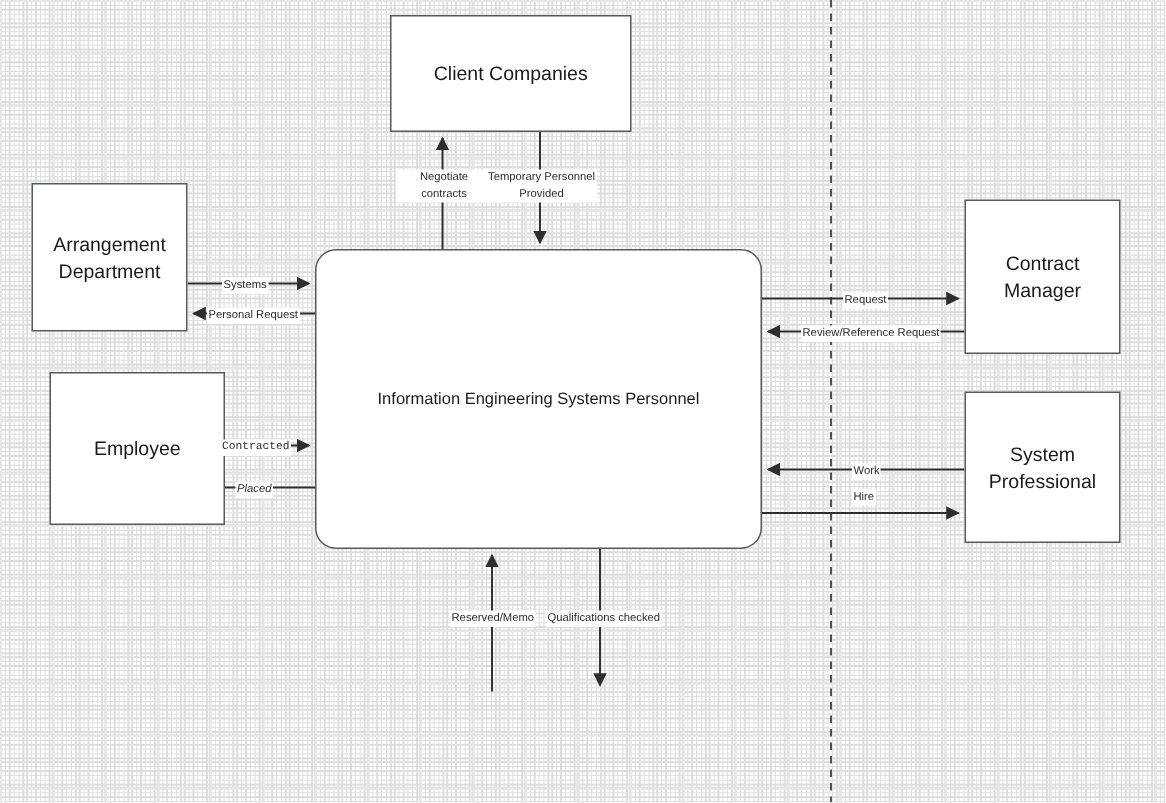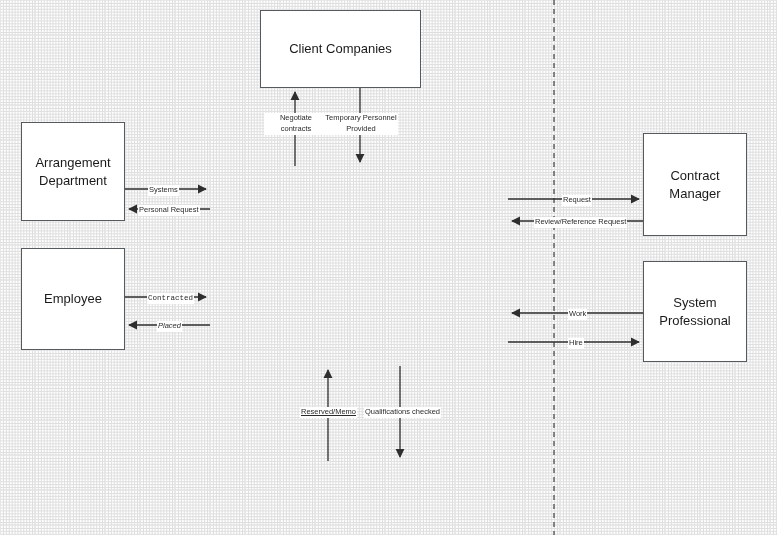--- a/index.html
+++ b/index.html
@@ -138,33 +138,36 @@
     <span>Client Companies</span>
   </div>
 
   <div class="ent-box" style="left:21px; top:122px; width:104px; height:99px;">
     <span>
       <span>Arrangement</span><br>
       <span>Department</span>
     </span>
   </div>
 
-  <div class="ent-box" style="left:21px; top:248px; width:104px; height:102px;">
+  <div class="ent-box" style="left:33px; top:248px; width:117px; height:102px;">
     <span>Employee</span>
   </div>
 
   <div class="ent-box" style="left:643px; top:133px; width:104px; height:103px;">
     <span>Contract Manager</span>
   </div>
 
   <div class="ent-box" style="left:643px; top:261px; width:104px; height:101px;align-items:center;">
     <span>System Professional</span>
   </div>
 
 
+  <div class="proc-box" style="left:210px; top:166px; width:298px; height:200px;">
+    <span>Information Engineering Systems Personnel</span>
+  </div>
 
   <div class="flow-label two-line" style="left:264px; top:113px;">
     <span>Negotiate</span><br>
     <span>contracts</span>
   </div>
 
   <div class="flow-label two-line-wide" style="left:324px; top:113px;">
     <span>Temporary Personnel</span><br>
     <span>Provided</span>
   </div>
@@ -176,19 +179,19 @@
   <div class="flow-label" style="left:147px; top:293px;font-family:Liberation Mono, monospace;">Contracted</div>
 
   <div class="flow-label" style="left:157px; top:321px;font-style:italic;">Placed</div>
 
   <div class="flow-label" style="left:562px; top:195px;">Request</div>
 
   <div class="flow-label" style="left:534px; top:217px;">Review/Reference Request</div>
 
   <div class="flow-label" style="left:568px; top:309px;">Work</div>
 
-  <div class="flow-label" style="left:568px; top:338px;">Hire</div>
+  <div class="flow-label" style="left:568px; top:326px;">Hire</div>
 
-  <div class="flow-label" style="left:300px; top:407px;text-decoration:underline;">Reserved/Memo</div>
+  <div class="flow-label" style="left:300px; top:407px;">Reserved/Memo</div>
 
   <div class="flow-label" style="left:364px; top:407px;">Qualifications checked</div>
 
 </div>
 
 </body></html>

